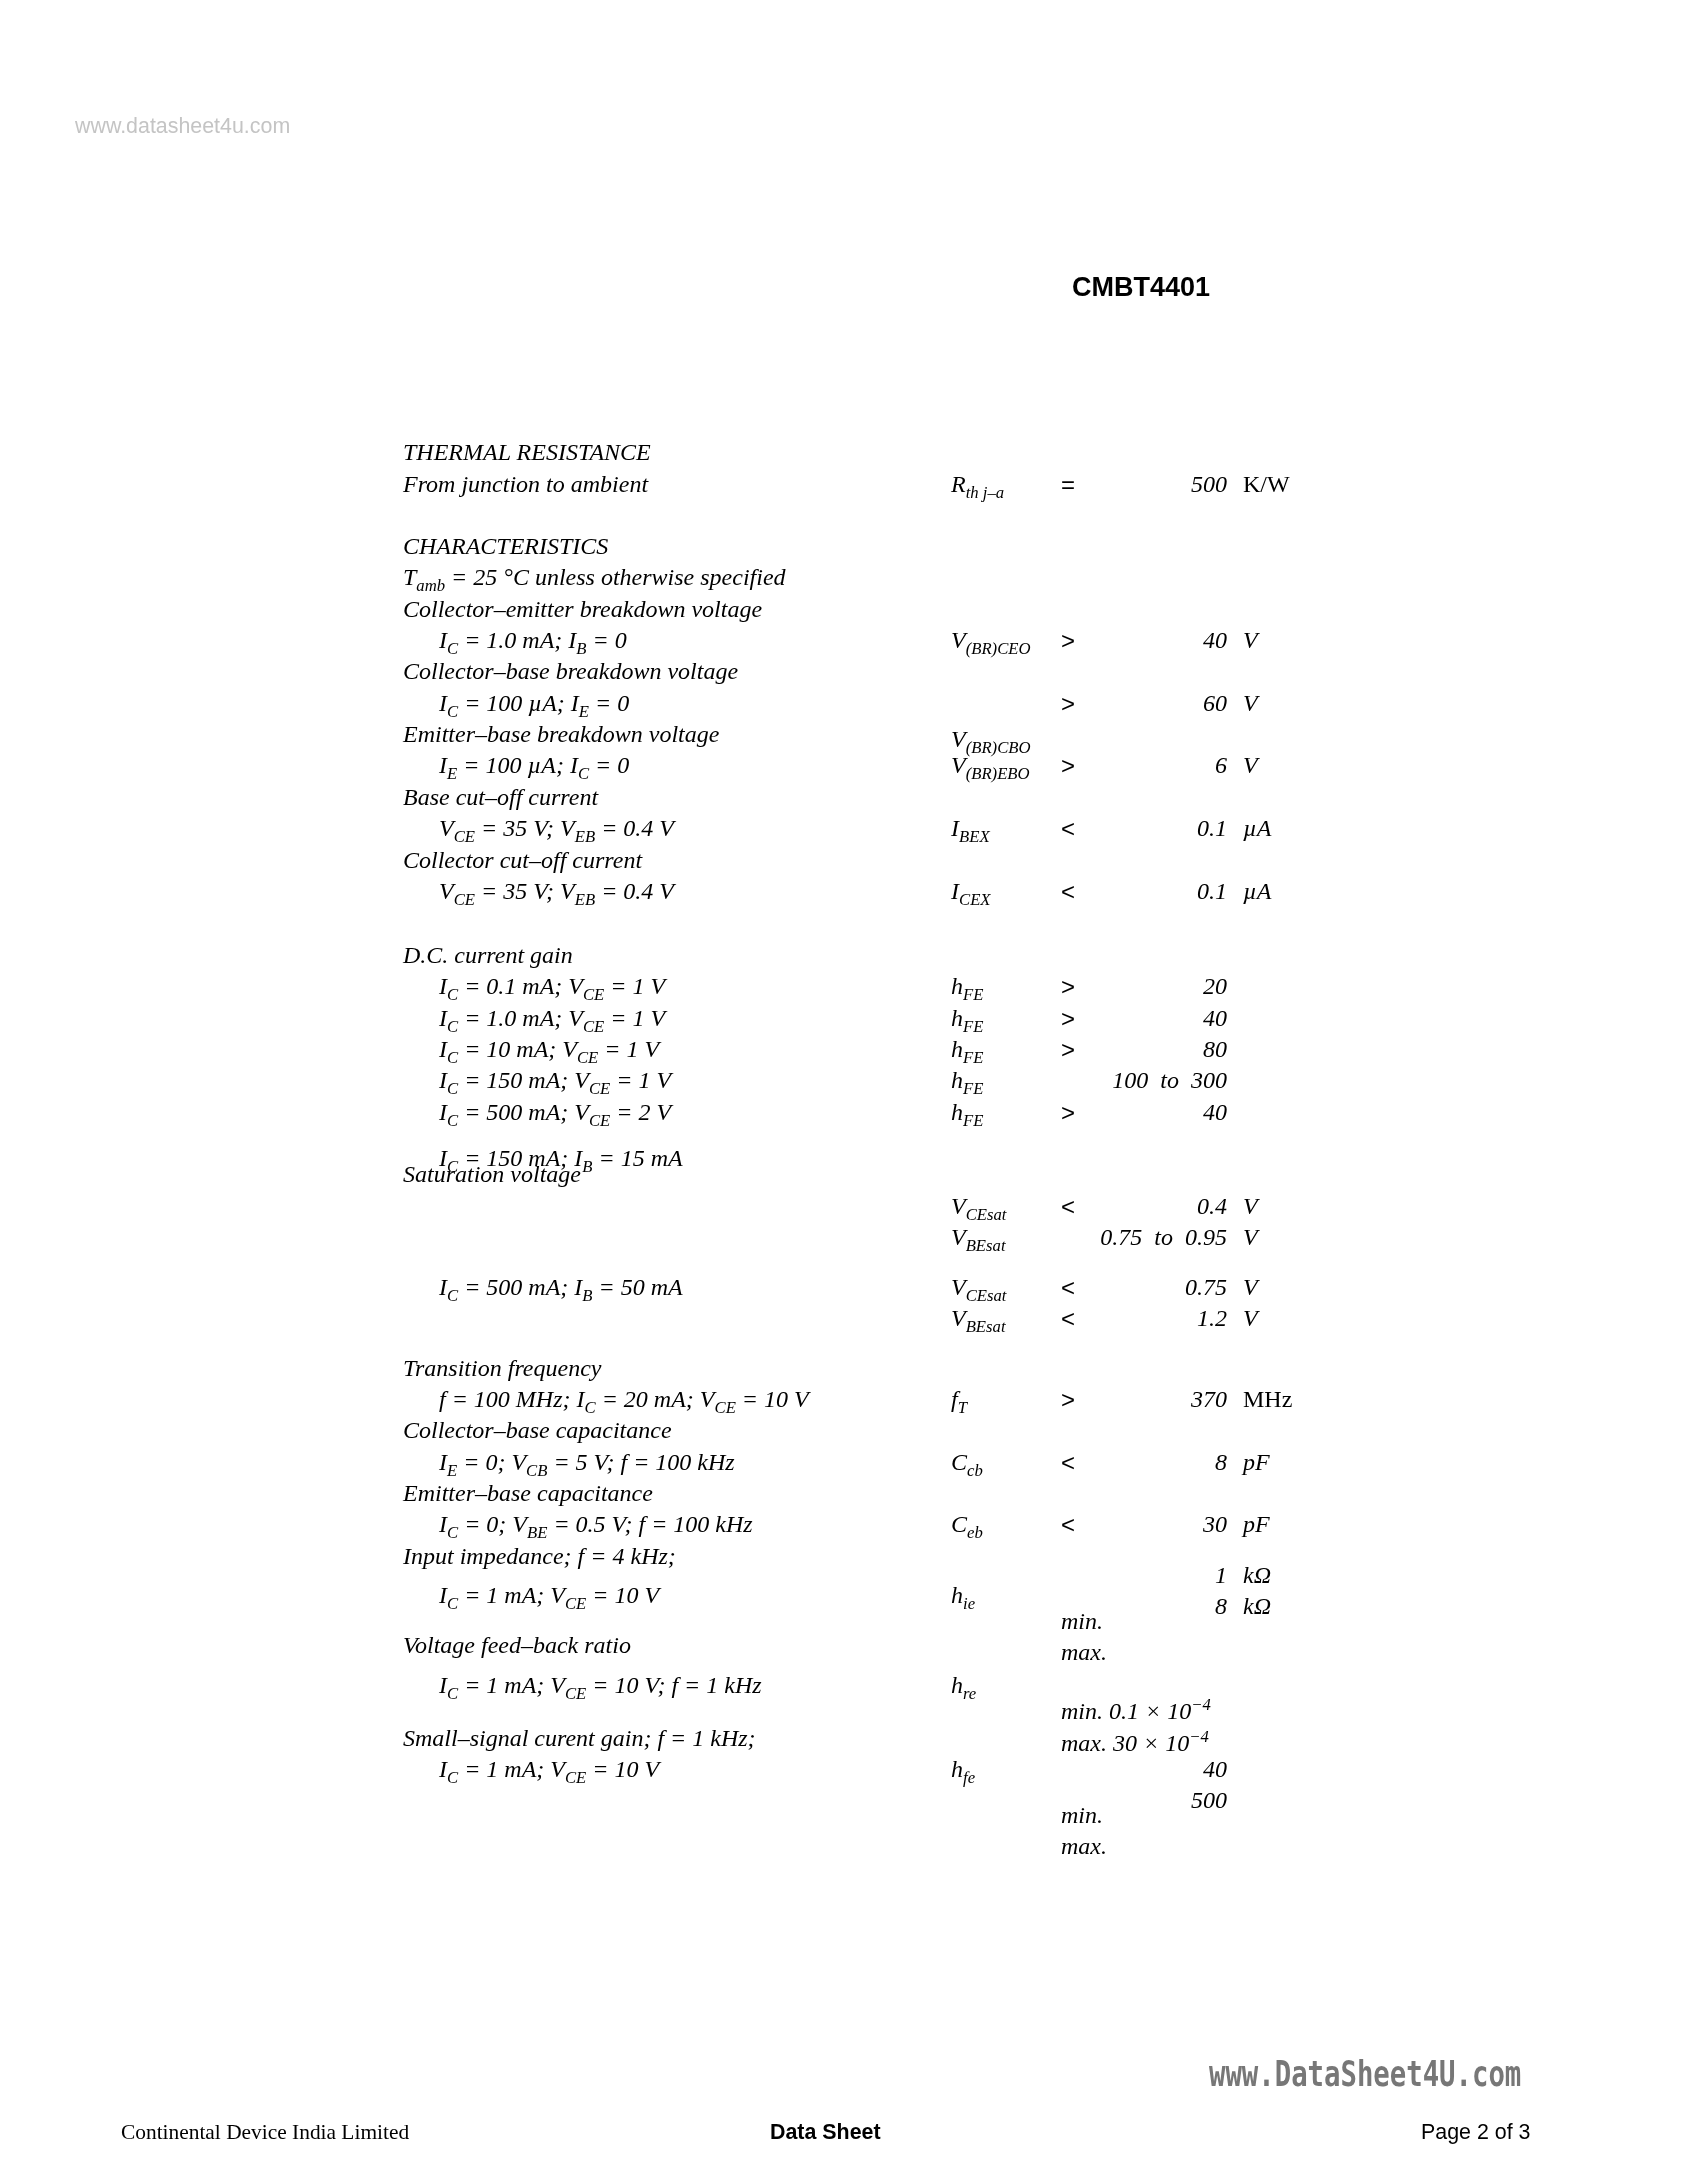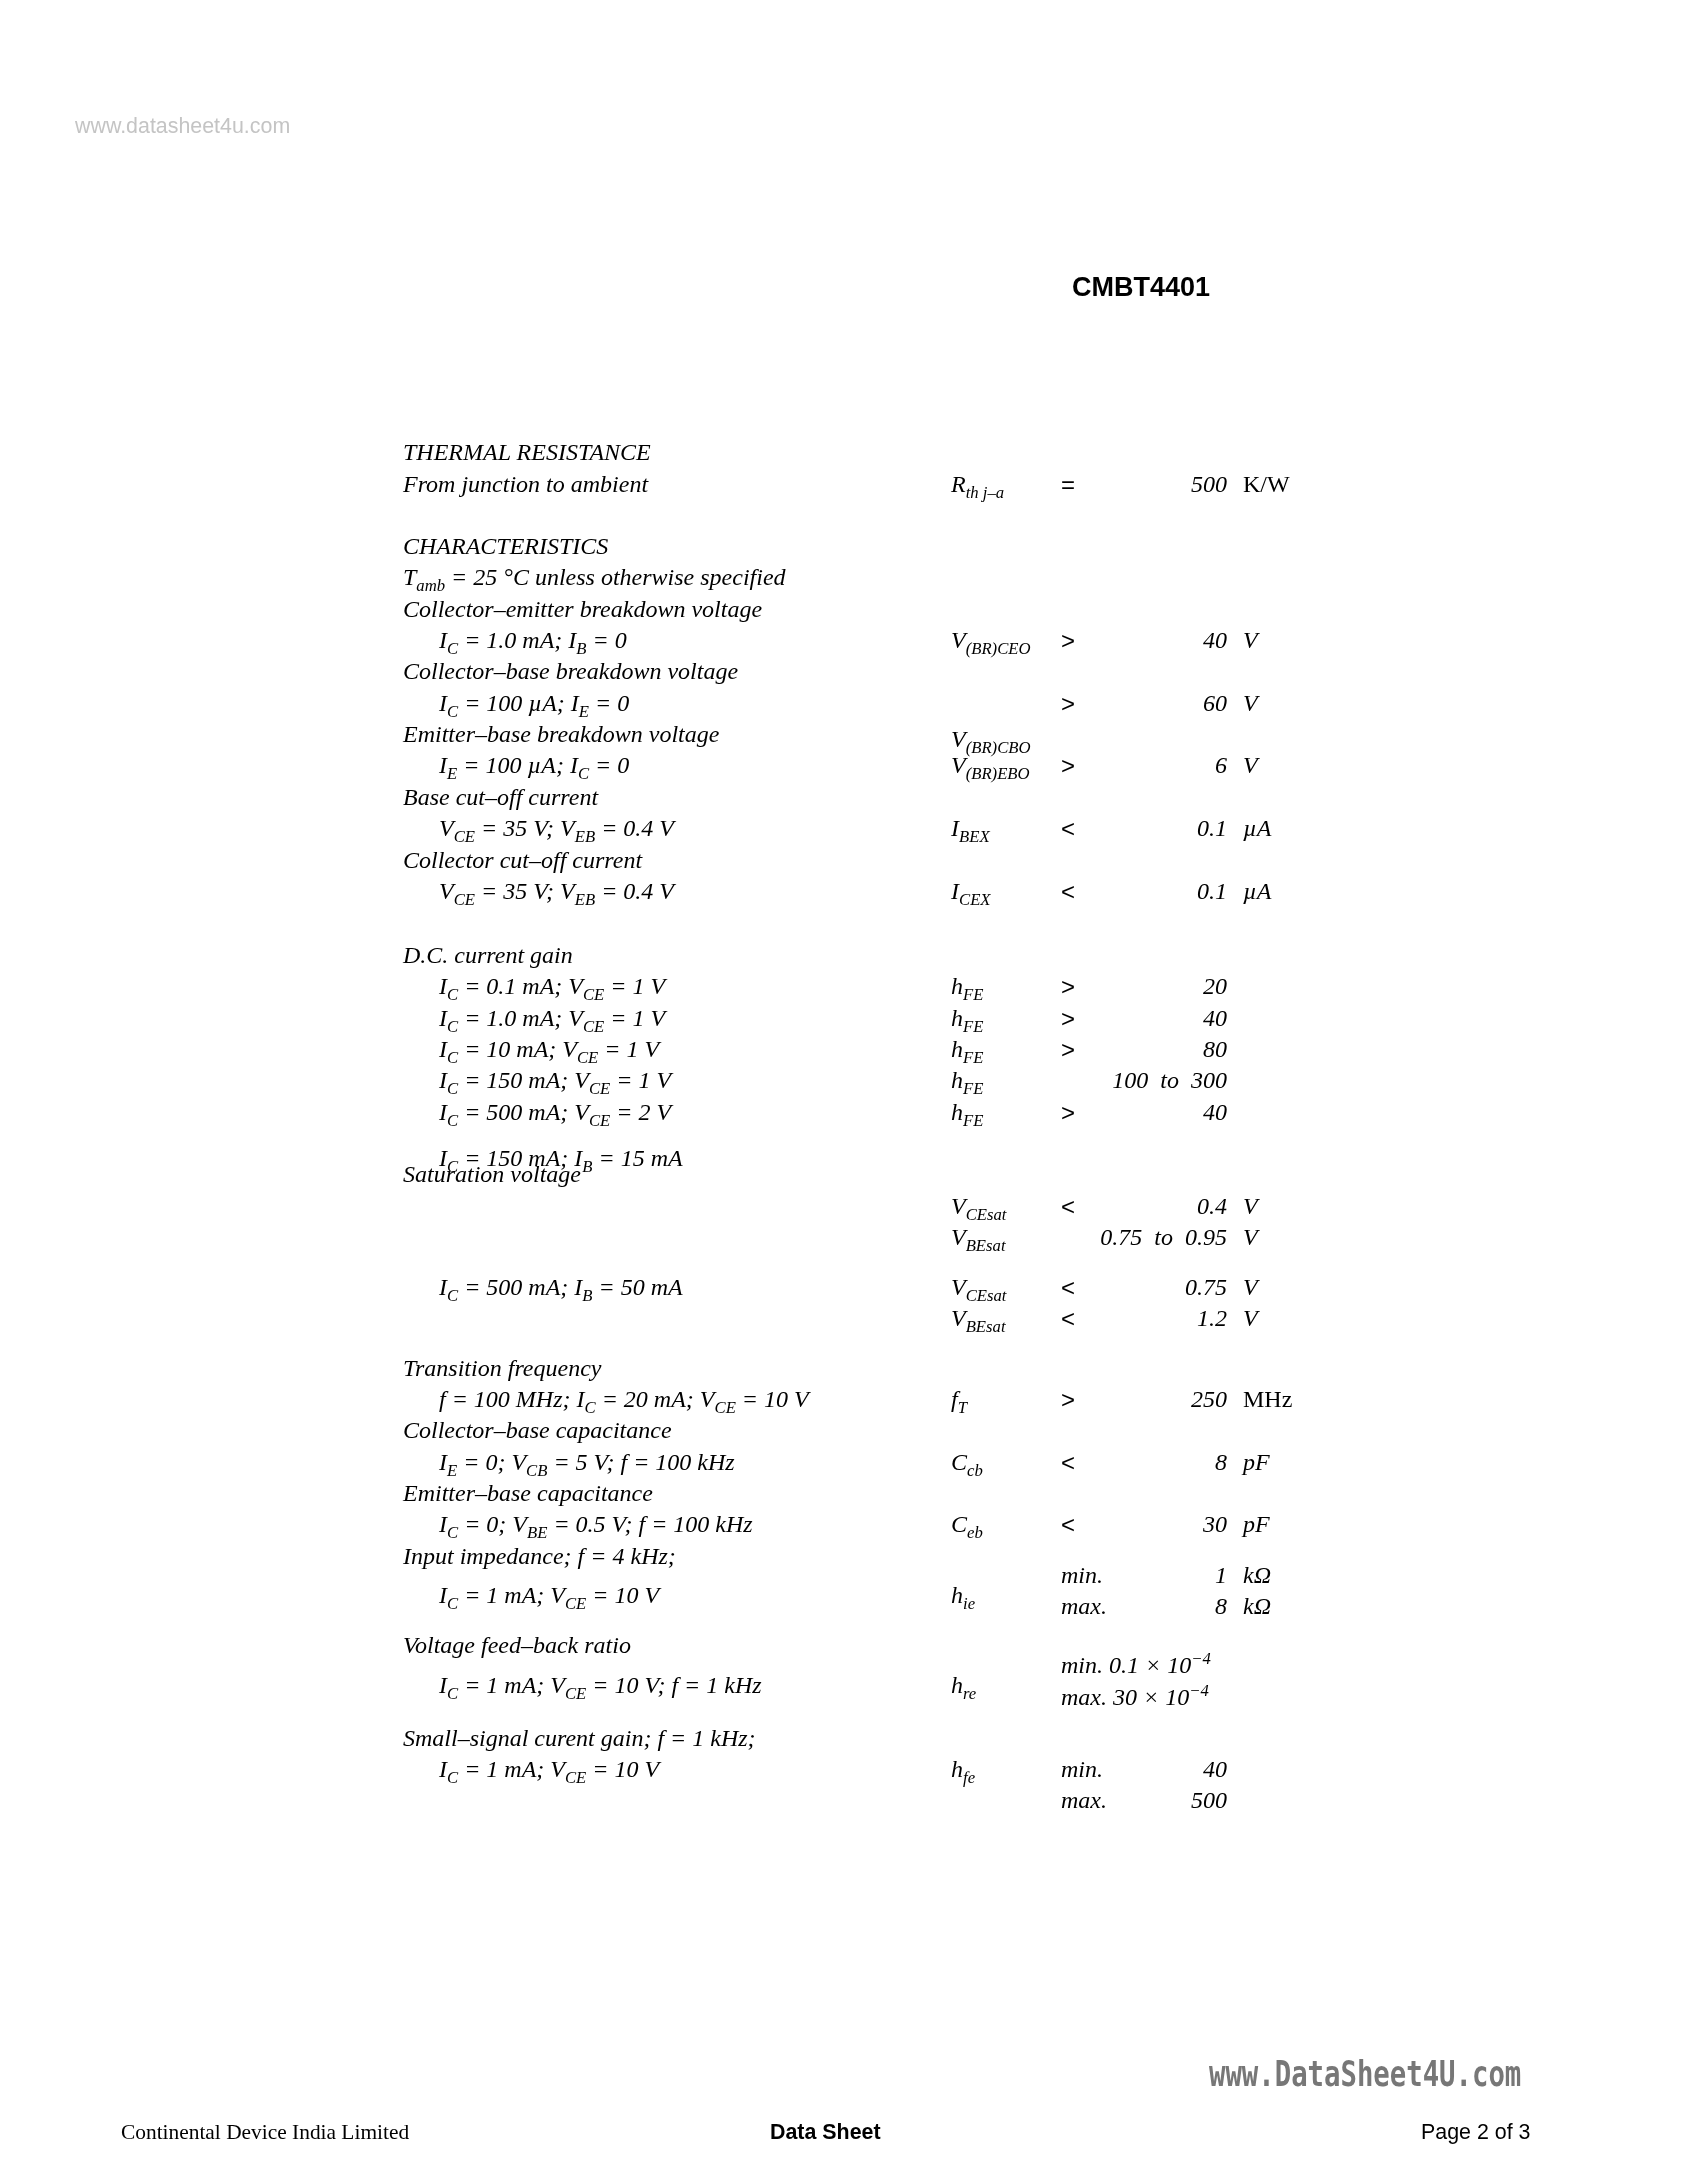--- a/index.html
+++ b/index.html
@@ -8,21 +8,21 @@
   .serif-i { font-family:"Liberation Serif", "DejaVu Serif", serif; font-style:italic; }
   .serif { font-family:"Liberation Serif", "DejaVu Serif", serif; }
   .sans { font-family:"Liberation Sans", "DejaVu Sans", sans-serif; }
   .wm-top { left:75px; top:114px; font-size:21.4px; color:#c4c4c4; }
   .title { left:1072px; top:272px; font-size:27px; font-weight:bold; }
   .txt { font-size:24px; line-height:29px;margin-left:36px; }
   .sym { font-size:24px; line-height:29px; }
   .rel { font-size:24px; line-height:29px; font-family:"Liberation Sans", sans-serif; font-style:normal; }
   .val { font-size:24px; line-height:29px; text-align:right; width:238px; }
   .unit { font-size:24px; line-height:29px; }
-  .mm { font-size:24px; line-height:29px; }
+  .mm { font-size:24px; line-height:29px;margin-top:46px; }
   sub { font-size:16.7px; vertical-align:-5.6px; line-height:0; }
   sup { font-size:16.7px; vertical-align:9.5px; line-height:0; }
   .wm-bottom { left:1209px; top:2054px; font-size:35px; font-weight:bold; color:#777; letter-spacing:0px; transform:scaleX(0.78); transform-origin:left top; font-family:"DejaVu Sans Mono", "Liberation Mono", monospace; }
   .footer-left { left:121px; top:2120px; font-size:21.4px; }
   .footer-mid { left:770px; top:2120px; font-size:21.4px; font-weight:bold; }
   .footer-right { left:1421px; top:2120px; font-size:21.4px; }
 </style>
 </head>
 <body>
 
@@ -103,21 +103,21 @@
     <div class="abs serif-i val" style="left: 989px; top: 1273px;">0.75</div>
     <div class="abs serif-i unit" style="left: 1243px; top: 1273px;">V</div>
     <div class="abs serif-i sym" style="left: 951px; top: 1304px;">V<sub>BEsat</sub></div>
     <div class="abs rel" style="left: 1061px; top: 1304px;">&lt;</div>
     <div class="abs serif-i val" style="left: 989px; top: 1304px;">1.2</div>
     <div class="abs serif-i unit" style="left: 1243px; top: 1304px;">V</div>
     <div class="abs serif-i txt" style="left: 367px; top: 1354px;">Transition frequency</div>
     <div class="abs serif-i txt" style="left: 403px; top: 1385px;">f = 100 MHz; I<sub>C</sub> = 20 mA; V<sub>CE</sub> = 10 V</div>
     <div class="abs serif-i sym" style="left: 951px; top: 1385px;">f<sub>T</sub></div>
     <div class="abs rel" style="left: 1061px; top: 1385px;">&gt;</div>
-    <div class="abs serif-i val" style="left: 989px; top: 1385px;">250</div>
+    <div class="abs serif-i val" style="left: 989px; top: 1385px;">370</div>
     <div class="abs serif unit" style="left: 1243px; top: 1385px;">MHz</div>
     <div class="abs serif-i txt" style="left: 367px; top: 1416px;">Collector–base capacitance</div>
     <div class="abs serif-i txt" style="left: 403px; top: 1448px;">I<sub>E</sub> = 0; V<sub>CB</sub> = 5 V; f = 100 kHz</div>
     <div class="abs serif-i sym" style="left: 951px; top: 1448px;">C<sub>cb</sub></div>
     <div class="abs rel" style="left: 1061px; top: 1448px;">&lt;</div>
     <div class="abs serif-i val" style="left: 989px; top: 1448px;">8</div>
     <div class="abs serif-i unit" style="left: 1243px; top: 1448px;">pF</div>
     <div class="abs serif-i txt" style="left: 367px; top: 1479px;">Emitter–base capacitance</div>
     <div class="abs serif-i txt" style="left: 403px; top: 1510px;">I<sub>C</sub> = 0; V<sub>BE</sub> = 0.5 V; f = 100 kHz</div>
     <div class="abs serif-i sym" style="left: 951px; top: 1510px; font-style: italic;">C<sub>eb</sub></div>

